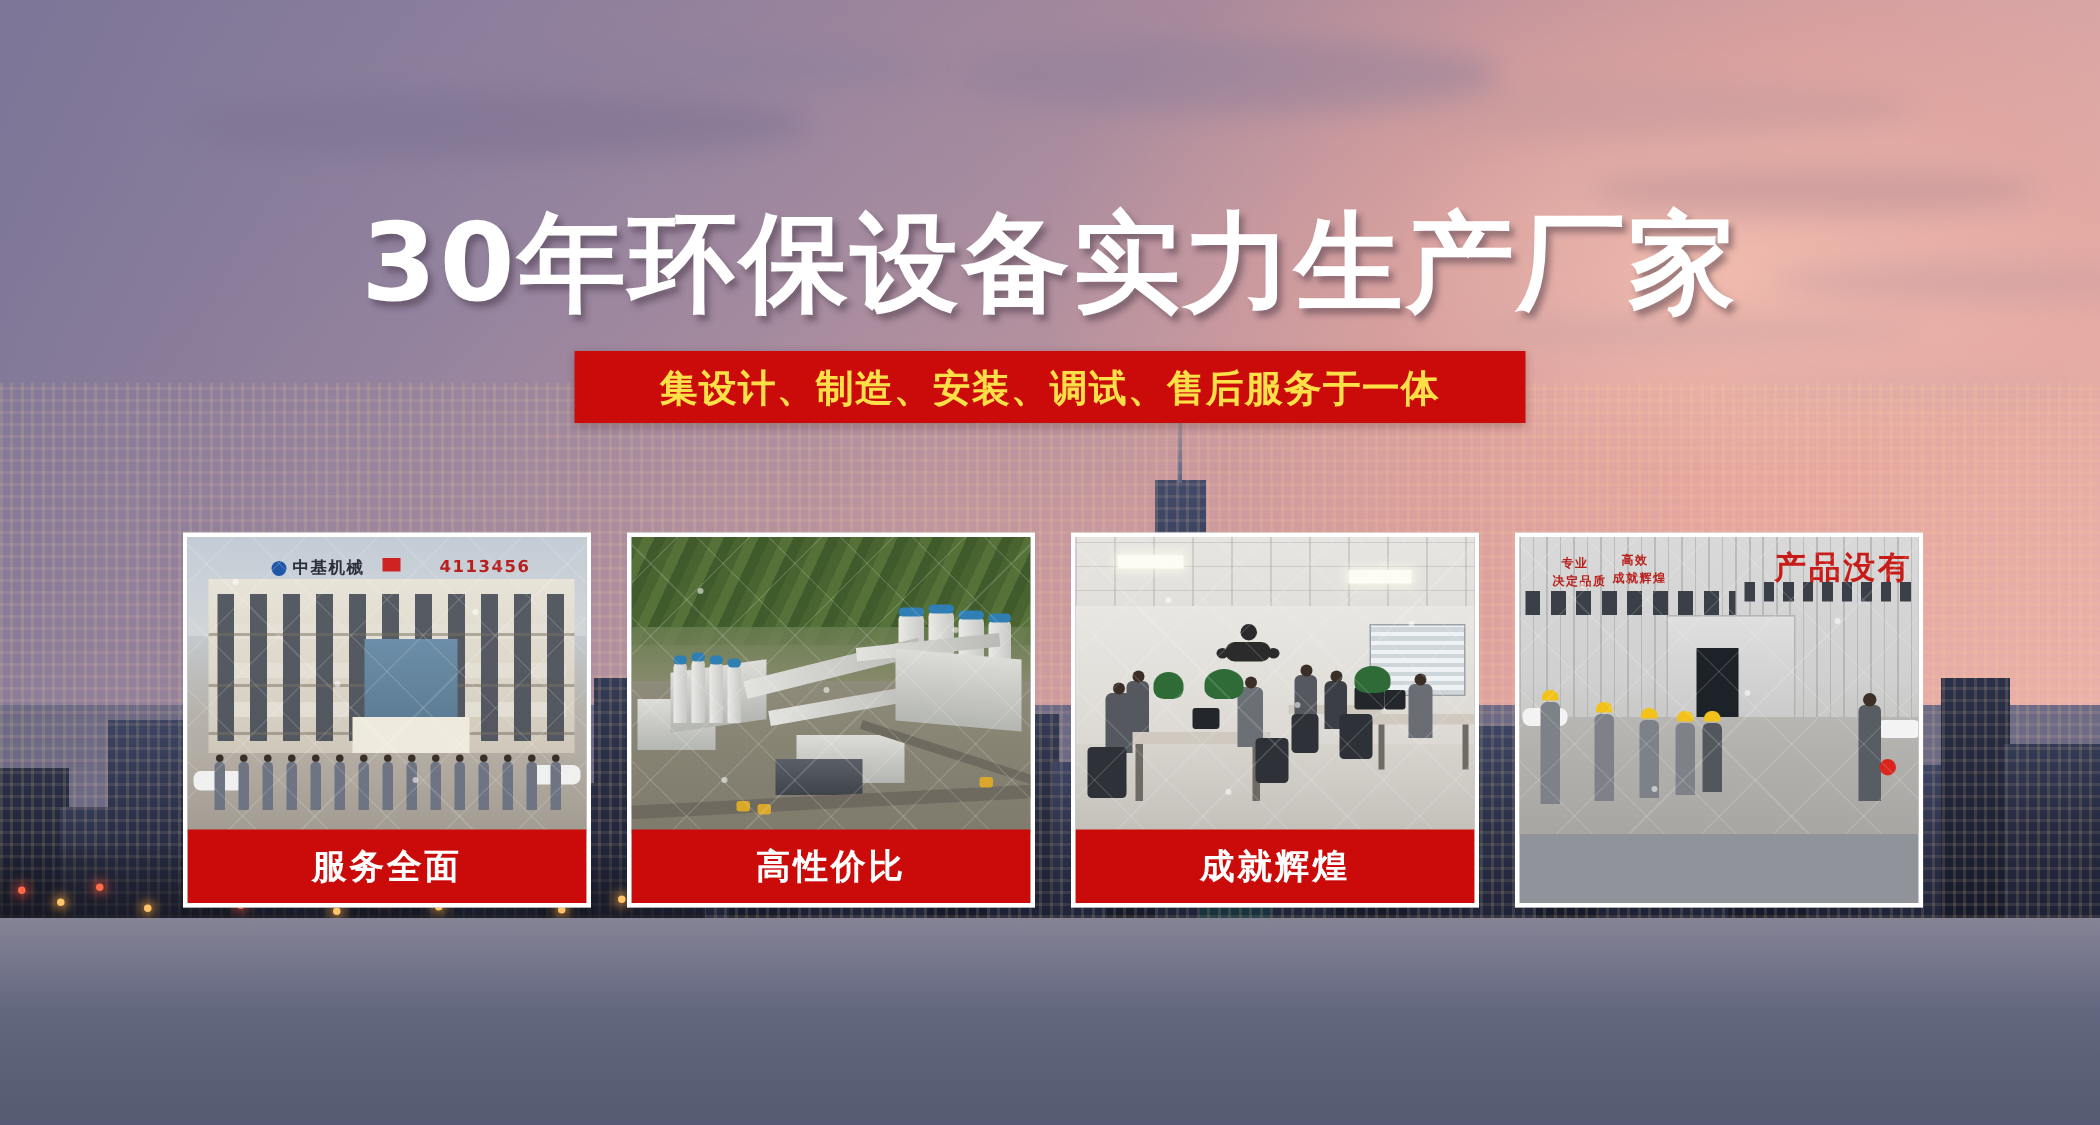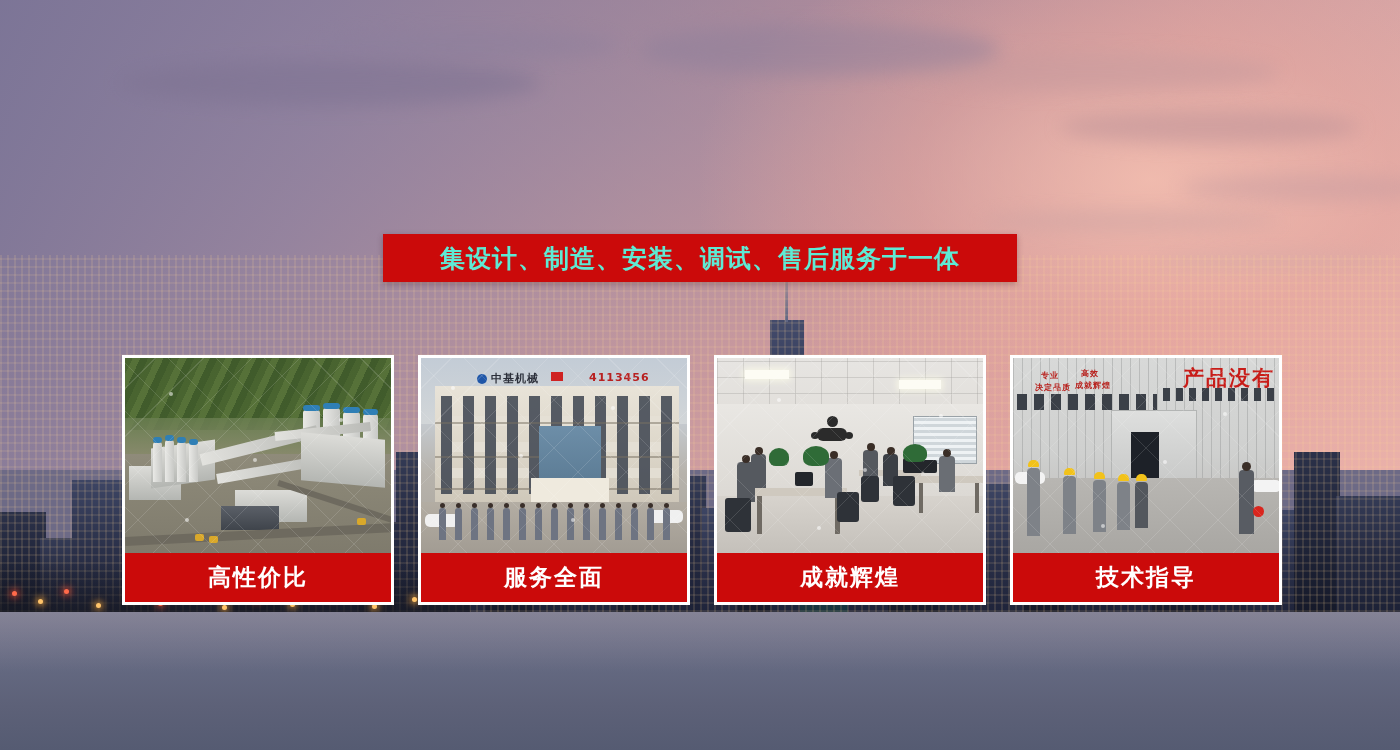--- a/index.html
+++ b/index.html
@@ -127,21 +127,21 @@
   
   .subtitle-bar {
     position: absolute;
     left: 383px; top: 234px;
     width: 634px; height: 48px;
     background: #cb0a0a;
     display: flex; align-items: center; justify-content: center;
     box-shadow: 0 2px 6px rgba(60,20,30,.3);
   }
   .subtitle-bar span {
-    color: #5eead4;
+    color: #fde047;
     font-size: 25px;
     font-weight: 700;
     letter-spacing: 1px;
     white-space: nowrap;
   }
 
   
   .cards {
     position: absolute;
     left: 122px; top: 355px;
@@ -329,80 +329,27 @@
       <i style="left:290px; top:17px;"></i>
       <i style="left:330px; top:8px;"></i>
       <i style="left:372px; top:19px;"></i>
       <i style="left:412px; top:12px;"></i>
     </div>
 
     <div class="river"></div>
     <div class="river-sheen"></div>
   </div>
 
+  <div class="headline">30年环保设备实力生产厂家</div>
 
   <div class="subtitle-bar">
     <span>集设计、制造、安装、调试、售后服务于一体</span>
   </div>
 
   <div class="cards">
-
-    <div class="card">
-      <div class="photo p2">
-        <div class="trees"></div>
-        <div class="field"></div>
-        <div class="yard"></div>
-        <div class="hall" style="left:4px;  top:108px; width:52px; height:34px;"></div>
-        <div class="hall" style="left:26px; top:86px;  width:64px; height:40px; transform:skewY(-8deg);"></div>
-        <div class="silo" style="left:28px; top:84px;  width:9px;  height:40px;">
-            <b></b>
-          </div>
-        <div class="silo" style="left:40px; top:82px;  width:9px;  height:42px;">
-            <b></b>
-          </div>
-        <div class="silo" style="left:52px; top:84px;  width:9px;  height:40px;">
-            <b></b>
-          </div>
-        <div class="silo" style="left:64px; top:86px;  width:9px;  height:38px;">
-            <b></b>
-          </div>
-        <div class="silo" style="left:178px;top:52px;  width:17px; height:38px;">
-            <b></b>
-          </div>
-        <div class="silo" style="left:198px;top:50px;  width:17px; height:40px;">
-            <b></b>
-          </div>
-        <div class="silo" style="left:218px;top:54px;  width:17px; height:36px;">
-            <b></b>
-          </div>
-        <div class="silo" style="left:238px;top:56px;  width:15px; height:34px;">
-            <b></b>
-          </div>
-        <div class="conv" style="left:76px; top:96px;  width:120px;height:12px; transform:rotate(-14deg);"></div>
-        <div class="conv" style="left:92px; top:116px; width:108px;height:10px; transform:rotate(-10deg);"></div>
-        <div class="conv" style="left:150px;top:74px;  width:96px; height:9px;  transform:rotate(-6deg);"></div>
-        <div class="hall" style="left:176px;top:78px;  width:84px; height:48px; transform:skewY(5deg);"></div>
-        <div class="hall" style="left:110px;top:132px; width:72px; height:32px;"></div>
-        <div class="hall" style="left:96px; top:148px; width:58px; height:24px; background:linear-gradient(180deg,#5b6068,#3f444b);"></div>
-        <div class="road" style="left:0px;  top:172px; width:272px;height:9px; transform:rotate(-3deg);"></div>
-        <div class="road" style="left:150px;top:142px; width:130px;height:6px; transform:rotate(18deg);"></div>
-        <div class="mach" style="left:70px; top:176px;"></div>
-        <div class="mach" style="left:84px; top:178px;"></div>
-        <div class="mach" style="left:232px;top:160px;"></div>
-        <div class="wm">
-          <div class="wm-dot" style="left:44px;top:34px;"></div>
-          <div class="wm-dot" style="left:128px;top:100px;"></div>
-          <div class="wm-dot" style="left:214px;top:60px;"></div>
-          <div class="wm-dot" style="left:60px;top:160px;"></div>
-        </div>
-      </div>
-      <div class="caption">
-        <span>高性价比</span>
-      </div>
-    </div>
 
     <div class="card">
       <div class="photo p1">
         <div class="sky1"></div>
         <div class="bldg">
           <div class="wins"></div>
           <div class="floor" style="top:36px;"></div>
           <div class="floor" style="top:70px;"></div>
           <div class="floor" style="top:102px;"></div>
           <div class="entry"></div>
@@ -434,20 +381,74 @@
         </div>
         <div class="wm">
           <div class="wm-dot" style="left:30px;top:28px;"></div>
           <div class="wm-dot" style="left:98px;top:96px;"></div>
           <div class="wm-dot" style="left:190px;top:48px;"></div>
           <div class="wm-dot" style="left:150px;top:160px;"></div>
         </div>
       </div>
       <div class="caption">
         <span>服务全面</span>
+      </div>
+    </div>
+
+    <div class="card">
+      <div class="photo p2">
+        <div class="trees"></div>
+        <div class="field"></div>
+        <div class="yard"></div>
+        <div class="hall" style="left:4px;  top:108px; width:52px; height:34px;"></div>
+        <div class="hall" style="left:26px; top:86px;  width:64px; height:40px; transform:skewY(-8deg);"></div>
+        <div class="silo" style="left:28px; top:84px;  width:9px;  height:40px;">
+            <b></b>
+          </div>
+        <div class="silo" style="left:40px; top:82px;  width:9px;  height:42px;">
+            <b></b>
+          </div>
+        <div class="silo" style="left:52px; top:84px;  width:9px;  height:40px;">
+            <b></b>
+          </div>
+        <div class="silo" style="left:64px; top:86px;  width:9px;  height:38px;">
+            <b></b>
+          </div>
+        <div class="silo" style="left:178px;top:52px;  width:17px; height:38px;">
+            <b></b>
+          </div>
+        <div class="silo" style="left:198px;top:50px;  width:17px; height:40px;">
+            <b></b>
+          </div>
+        <div class="silo" style="left:218px;top:54px;  width:17px; height:36px;">
+            <b></b>
+          </div>
+        <div class="silo" style="left:238px;top:56px;  width:15px; height:34px;">
+            <b></b>
+          </div>
+        <div class="conv" style="left:76px; top:96px;  width:120px;height:12px; transform:rotate(-14deg);"></div>
+        <div class="conv" style="left:92px; top:116px; width:108px;height:10px; transform:rotate(-10deg);"></div>
+        <div class="conv" style="left:150px;top:74px;  width:96px; height:9px;  transform:rotate(-6deg);"></div>
+        <div class="hall" style="left:176px;top:78px;  width:84px; height:48px; transform:skewY(5deg);"></div>
+        <div class="hall" style="left:110px;top:132px; width:72px; height:32px;"></div>
+        <div class="hall" style="left:96px; top:148px; width:58px; height:24px; background:linear-gradient(180deg,#5b6068,#3f444b);"></div>
+        <div class="road" style="left:0px;  top:172px; width:272px;height:9px; transform:rotate(-3deg);"></div>
+        <div class="road" style="left:150px;top:142px; width:130px;height:6px; transform:rotate(18deg);"></div>
+        <div class="mach" style="left:70px; top:176px;"></div>
+        <div class="mach" style="left:84px; top:178px;"></div>
+        <div class="mach" style="left:232px;top:160px;"></div>
+        <div class="wm">
+          <div class="wm-dot" style="left:44px;top:34px;"></div>
+          <div class="wm-dot" style="left:128px;top:100px;"></div>
+          <div class="wm-dot" style="left:214px;top:60px;"></div>
+          <div class="wm-dot" style="left:60px;top:160px;"></div>
+        </div>
+      </div>
+      <div class="caption">
+        <span>高性价比</span>
       </div>
     </div>
 
     <div class="card">
       <div class="photo p3">
         <div class="ceil"></div>
         <div class="panel" style="left:28px; top:12px; width:44px;"></div>
         <div class="panel" style="left:182px;top:22px; width:42px;"></div>
         <div class="wall"></div>
         <div class="decal">
@@ -515,19 +516,16 @@
         <div class="worker" style="left:122px;top:124px; height:46px; background:#53575d;"></div>
         <div class="boss" style="left:226px;top:112px; height:64px;"></div>
         <div class="helmet" style="left:240px;top:148px;"></div>
         <div class="wm">
           <div class="wm-dot" style="left:40px;top:30px;"></div>
           <div class="wm-dot" style="left:150px;top:102px;"></div>
           <div class="wm-dot" style="left:210px;top:54px;"></div>
           <div class="wm-dot" style="left:88px;top:166px;"></div>
         </div>
       </div>
-      <div class="caption">
-        <span>技术指导</span>
-      </div>
     </div>
 
   </div>
 </div>
 
 </body></html>

